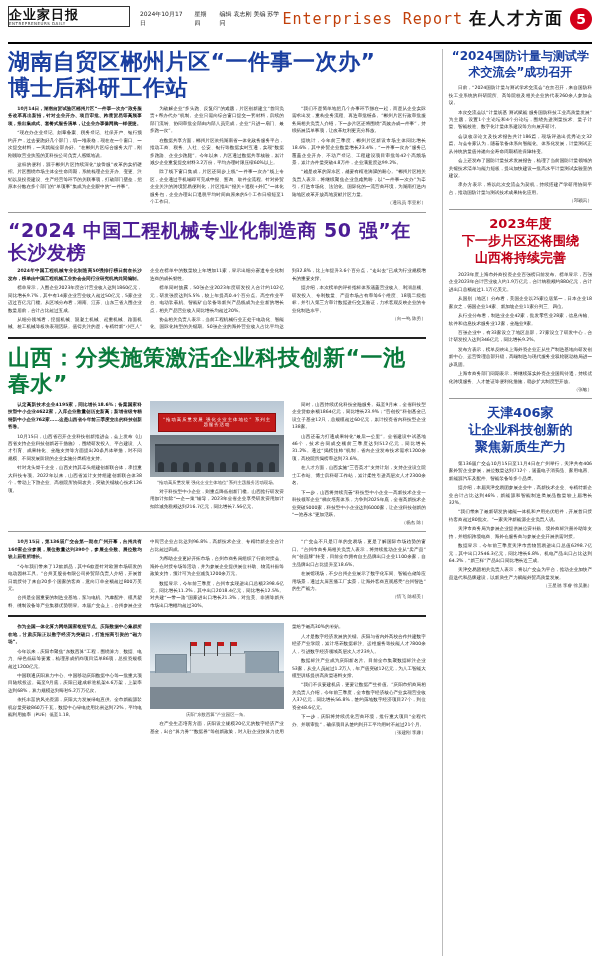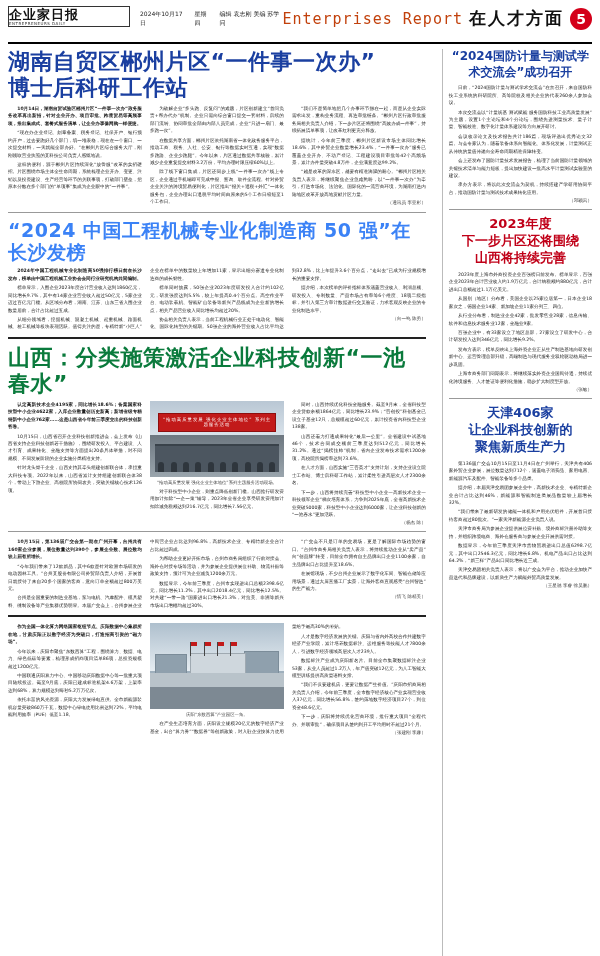--- a/index.html
+++ b/index.html
@@ -47,21 +47,21 @@
   .right{width:148px;border-left:1px solid #bbb;padding-left:6px;position:relative;}
 
   
   h1.head{
     font-size:22px;line-height:1.18;margin:0 0 4px 0;font-weight:bold;
     letter-spacing:.5px;
   }
   h1.head.blue{color:#1a3fa0;}
   h1.head.green{color:#0a7a3c;}
   h1.head.red{color:#c00018;}
-  h1.head.black{color:#3b82f6;}
+  h1.head.black{color:#4c1d95;}
   h2.rhead{font-size:12px;line-height:1.3;margin:0 0 4px 0;font-weight:bold;text-align:center;}
   h2.rhead.blue{color:#1a3fa0;}
   h2.rhead.red{color:#c00018;}
   .rule{border:0;border-top:1px solid #999;margin:6px 0;}
   .rule.thick{border-top:2px solid #222;}
 
   .cols3{column-count:3;column-gap:8px;column-rule:0;}
   .art p{
     font-size:4.6px;line-height:1.62;margin:0 0 2px 0;text-align:justify;
     text-indent:2em;color:#222;

